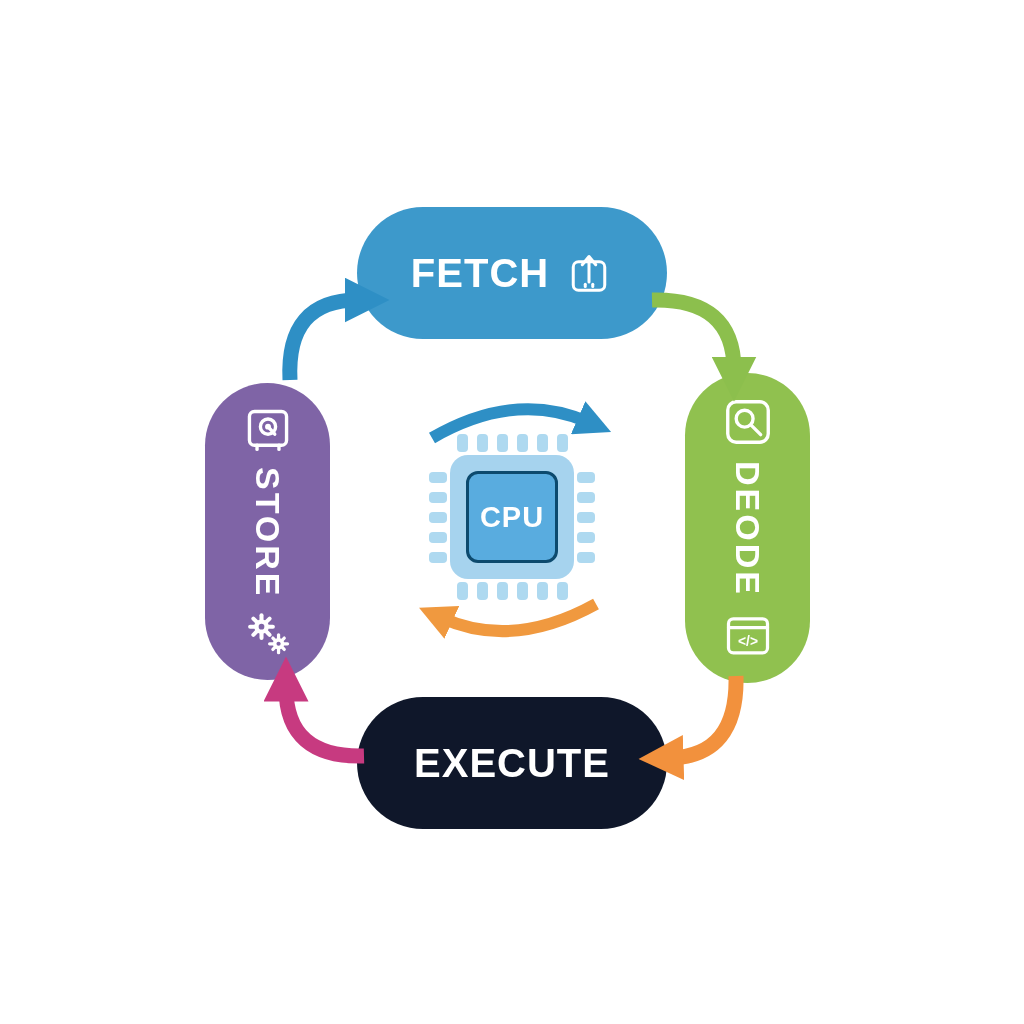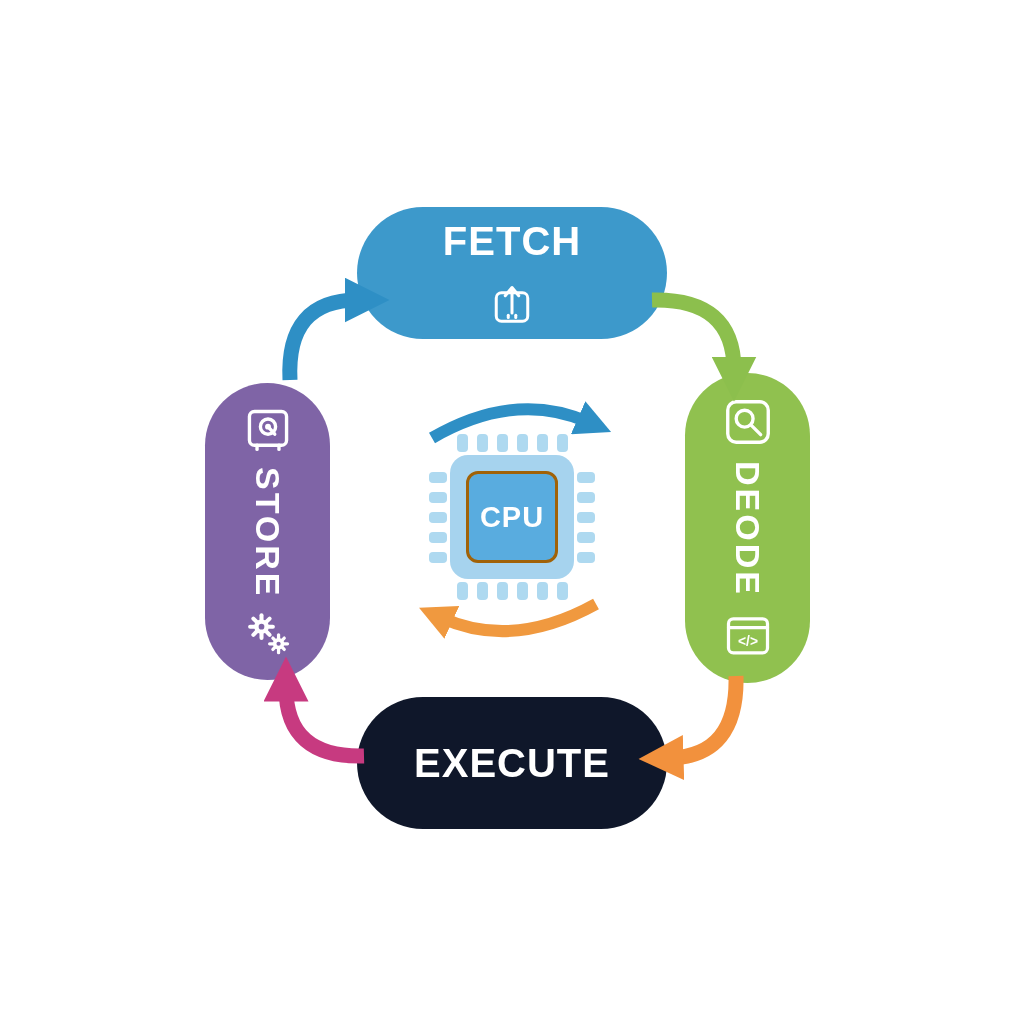--- a/index.html
+++ b/index.html
@@ -4,21 +4,21 @@
 <style>
   html,body{margin:0;padding:0;background:#ffffff;}
   .canvas{
     position:relative;width:1024px;height:1024px;background:#ffffff;overflow:hidden;
     font-family:"Liberation Sans",sans-serif;
   }
   .pill{
     position:absolute;display:flex;align-items:center;justify-content:center;
     color:#fff;font-weight:bold;
   }
-  .pill-h{flex-direction:column;gap:16px;}
+  .pill-h{flex-direction:row;gap:16px;}
   .pill-v{flex-direction:column;justify-content:space-between;}
   .pill-fetch{left:357px;top:207px;width:310px;height:132px;border-radius:66px;background:#3d99cb;}
   .pill-decode{left:685px;top:373px;width:125px;height:310px;border-radius:63px;background:#90c14f;padding:22px 0;box-sizing:border-box;}
   .pill-execute{left:357px;top:697px;width:310px;height:132px;border-radius:66px;background:#0f172a;}
   .pill-store{left:205px;top:383px;width:125px;height:297px;border-radius:63px;background:#7f64a6;padding:20px 0;box-sizing:border-box;}
   .h-label{font-size:40px;letter-spacing:1px;}
   .v-label{
     writing-mode:vertical-rl;text-orientation:mixed;
     font-size:34px;letter-spacing:3px;line-height:1;
   }
@@ -32,21 +32,21 @@
   .pins-left{left:0;top:0;bottom:0;flex-direction:column;justify-content:center;}
   .pins-right{right:0;top:0;bottom:0;flex-direction:column;justify-content:center;}
   .pin-v{width:11px;height:18px;border-radius:4px;background:#aed9f0;}
   .pin-h{width:18px;height:11px;border-radius:4px;background:#aed9f0;}
   .chip-body{
     position:absolute;left:21px;top:21px;width:124px;height:124px;border-radius:18px;
     background:#a6d3ee;display:flex;align-items:center;justify-content:center;
   }
   .chip-core{
     width:86px;height:86px;border-radius:12px;background:#59acdf;
-    border:3px solid #a16207;display:flex;align-items:center;justify-content:center;
+    border:3px solid #0c4a6e;display:flex;align-items:center;justify-content:center;
     color:#fff;font-weight:bold;font-size:29px;letter-spacing:1px;
   }
 </style>
 </head>
 <body>
 
 <div class="canvas">
 
   <div class="pill pill-h pill-fetch">
     <span class="h-label">FETCH</span>

